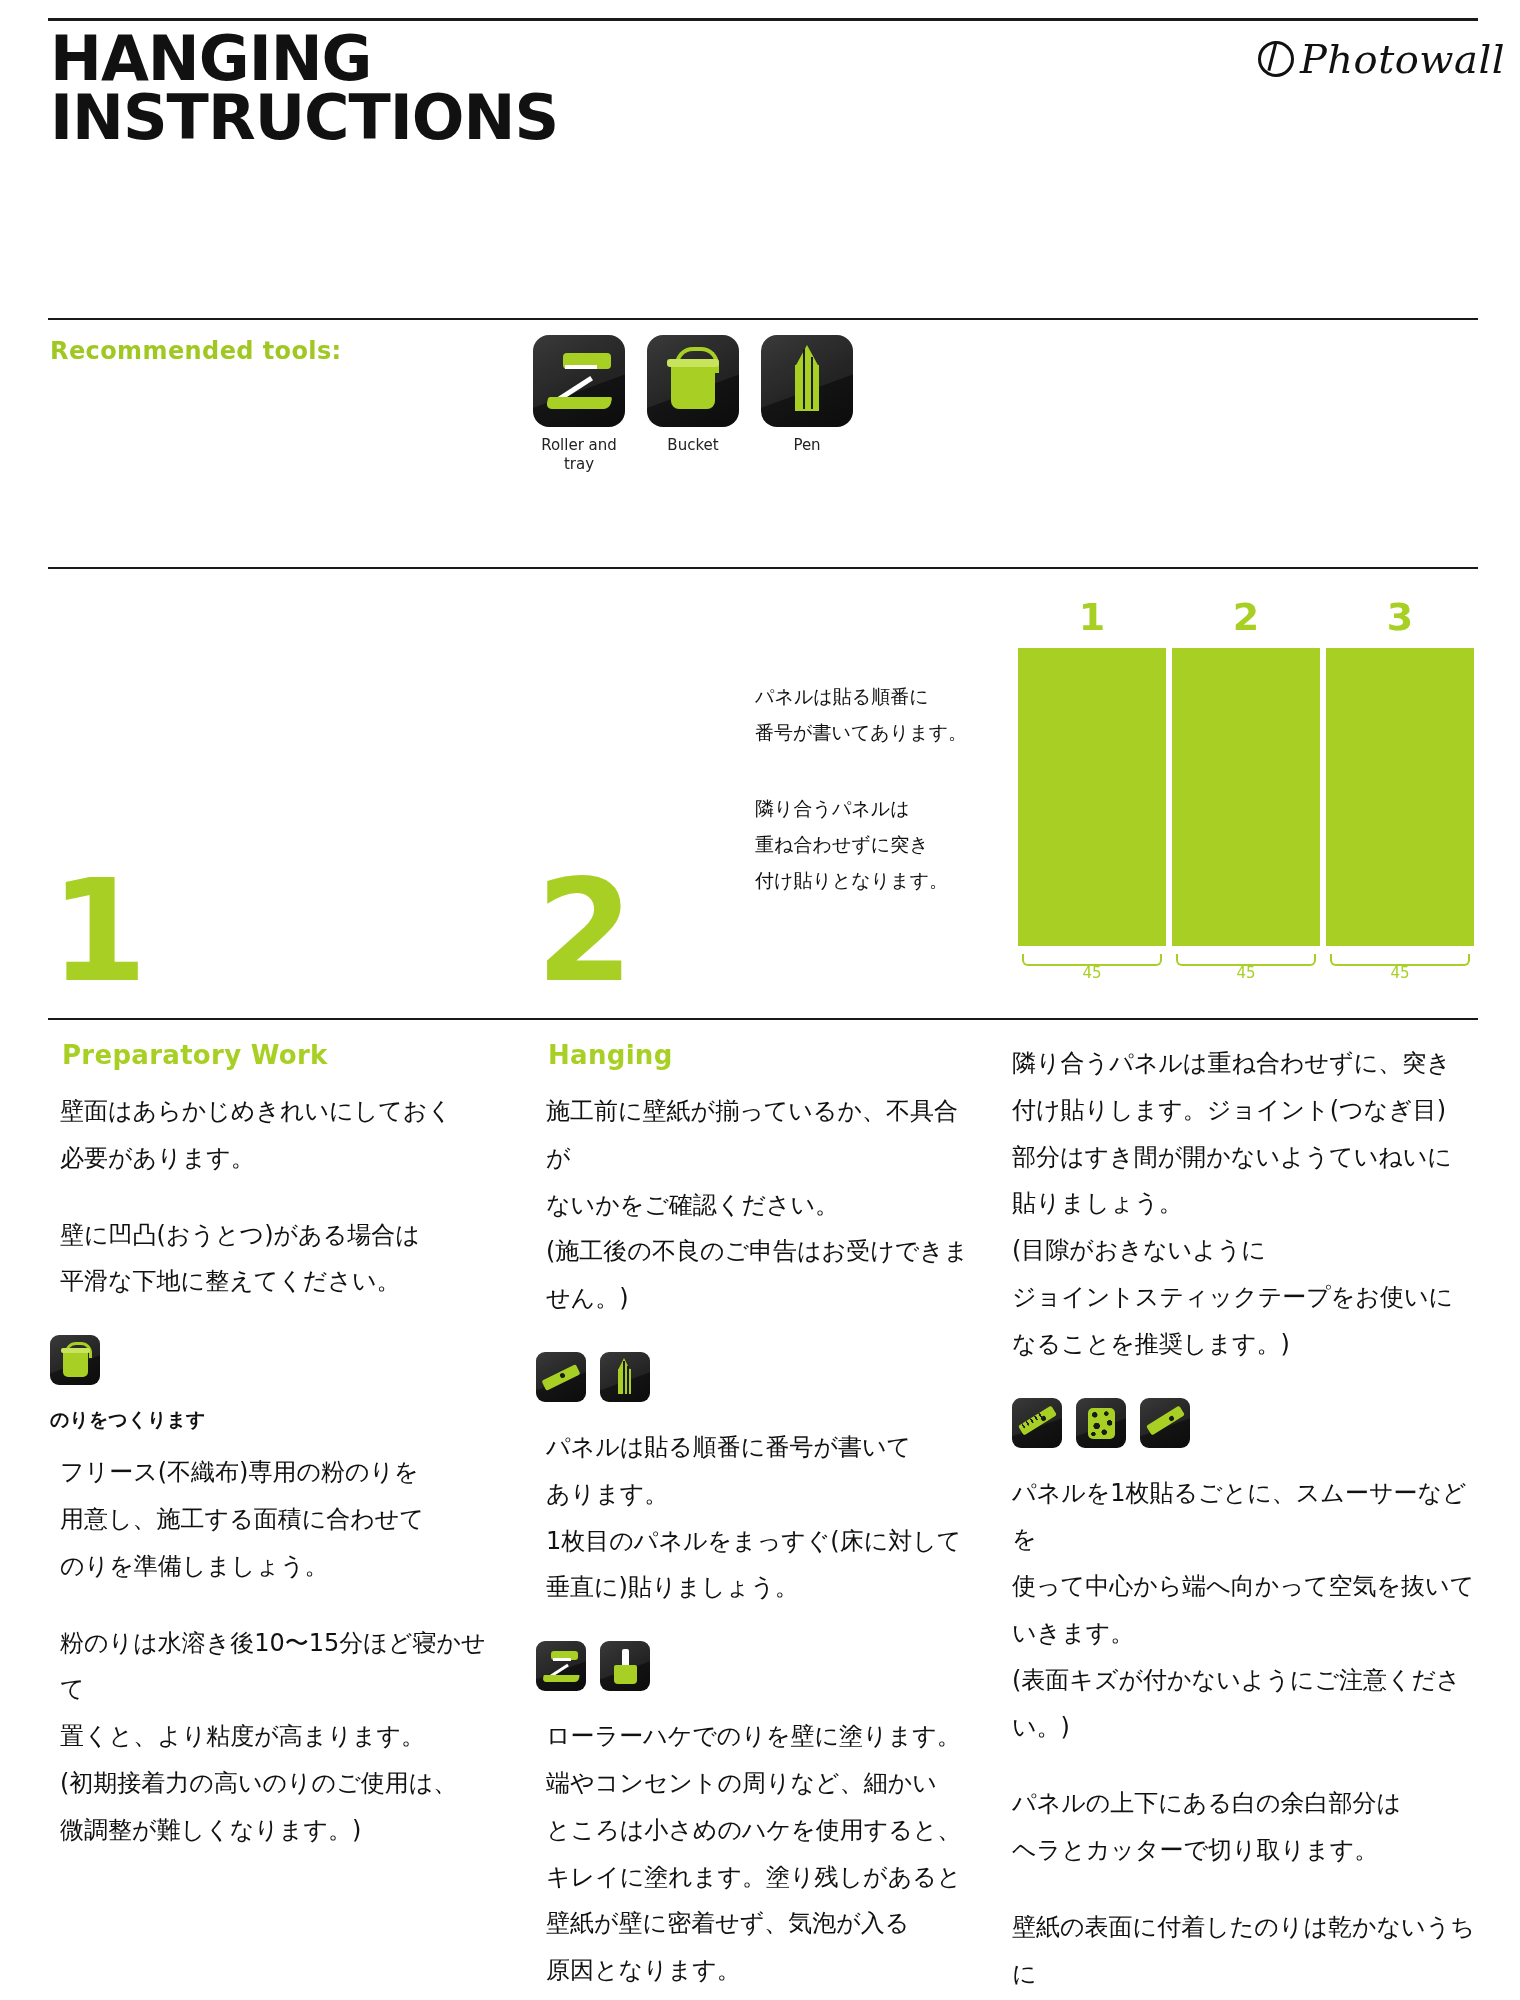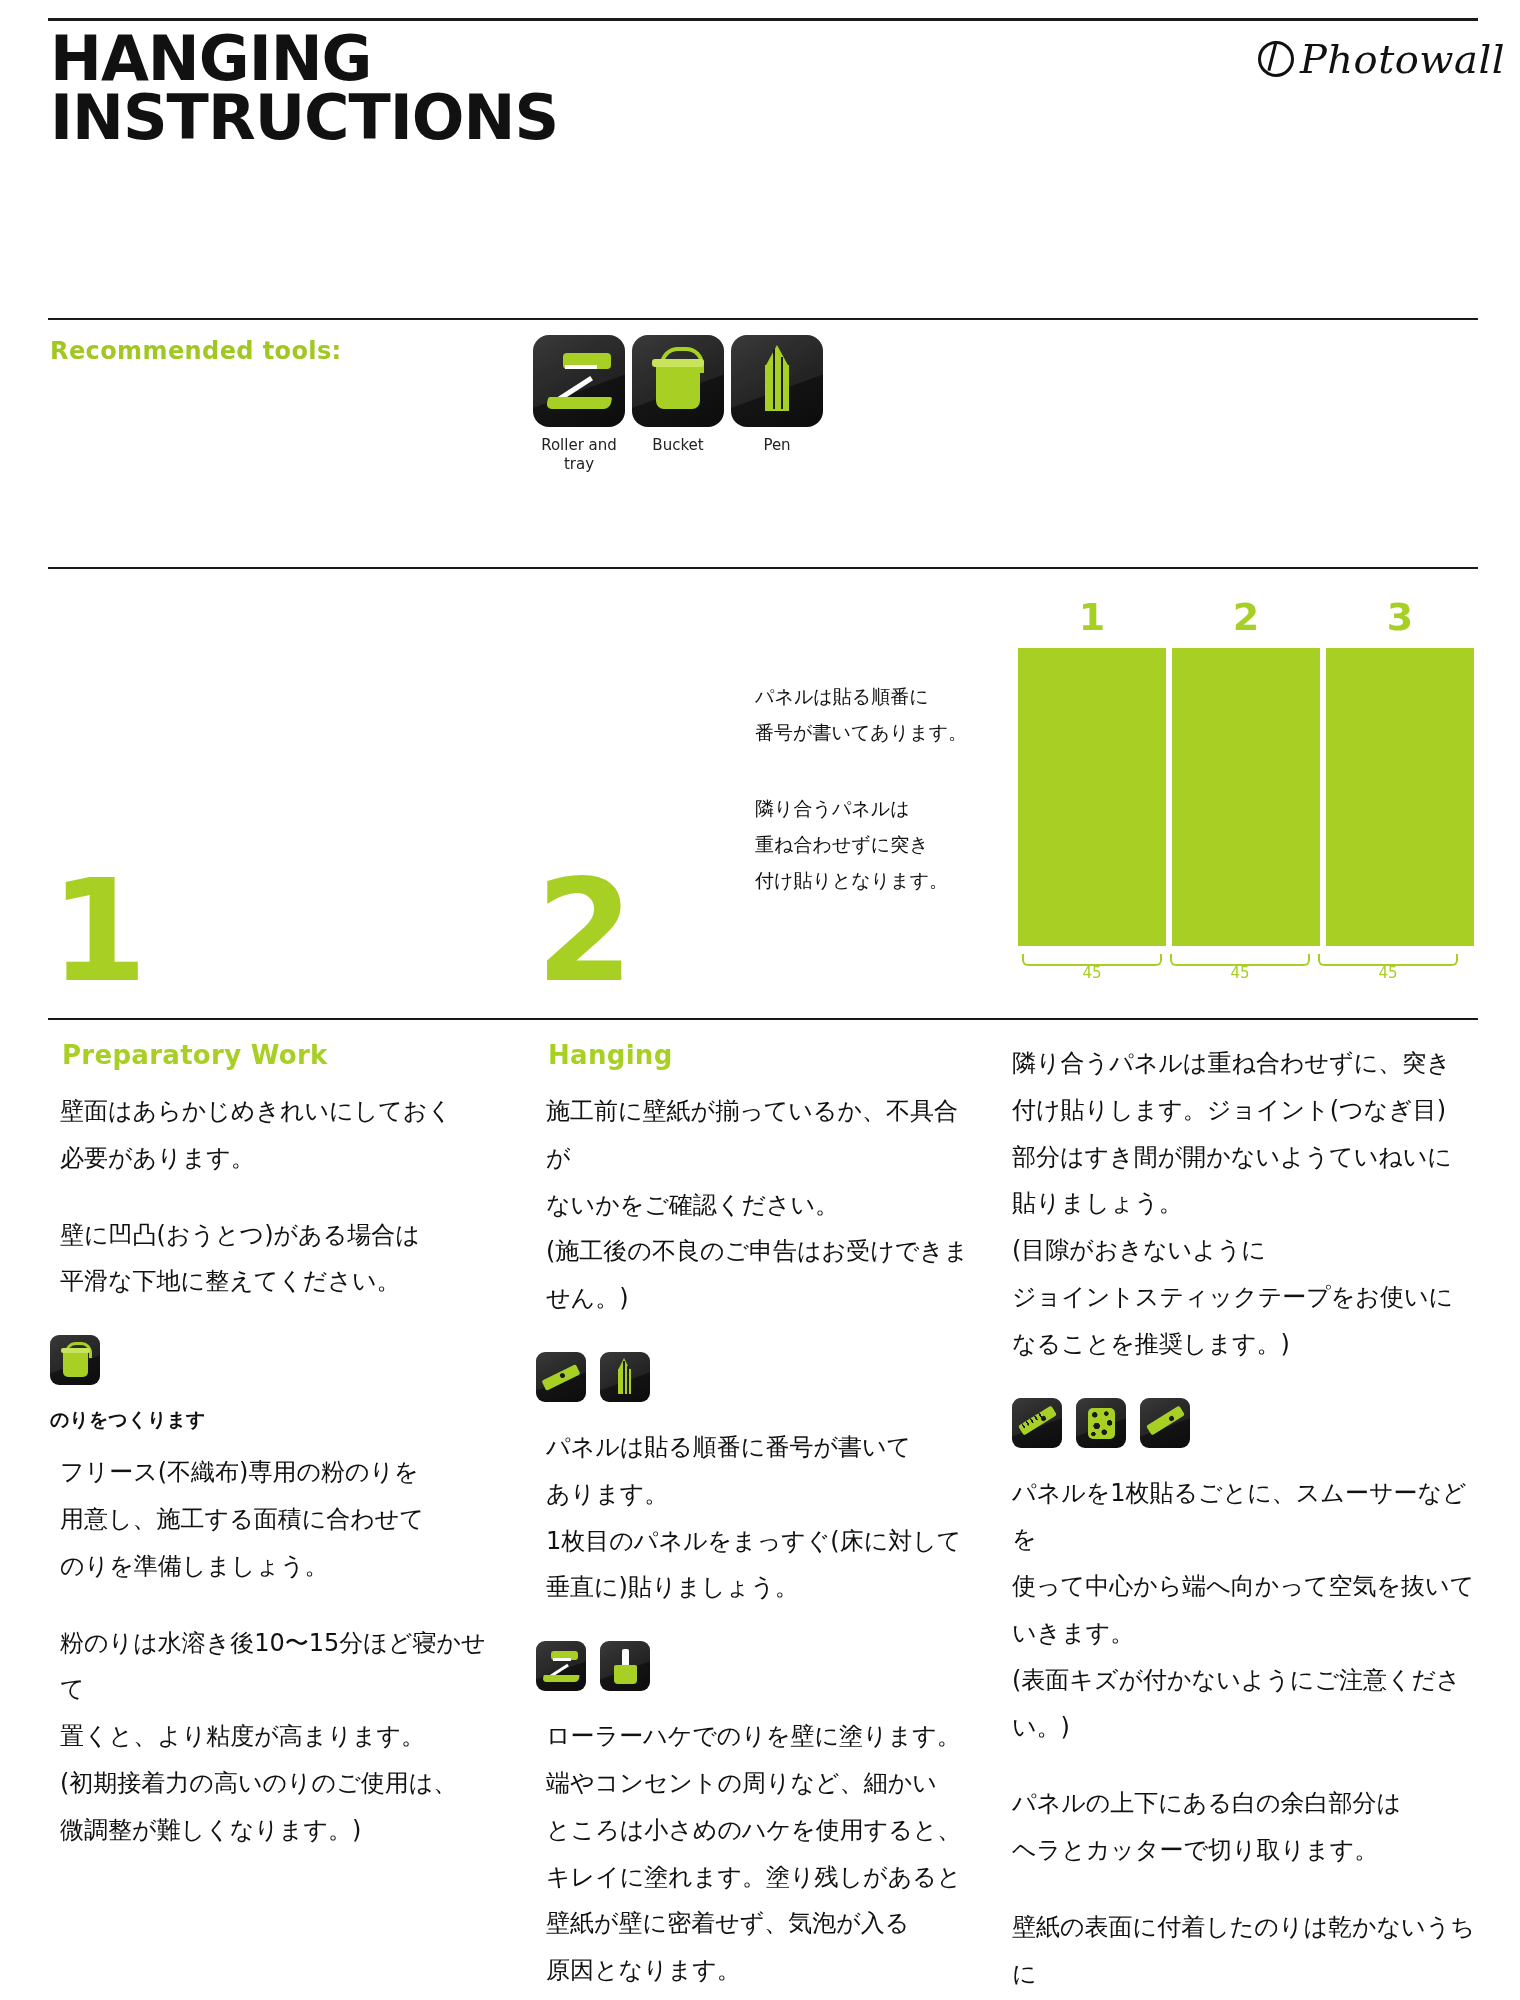--- a/index.html
+++ b/index.html
@@ -110,21 +110,21 @@
     left: 50px; top: 337px;
     font-size: 24px;
     font-weight: bold;
     color: #a0c722;
     letter-spacing: 0.4px;
   }
   .tools-row {
     position: absolute;
     left: 533px; top: 335px;
     display: flex;
-    gap: 7px;
+    gap: 22px;
   }
   .tool {
     width: 92px;
     text-align: center;
   }
   .tool-icon {
     width: 92px; height: 92px;
     border-radius: 16px;
     background: linear-gradient(150deg, #2b2b2b 0%, #141414 55%, #0c0c0c 100%);
     position: relative;
@@ -287,21 +287,21 @@
     width: 148px;
     text-align: center;
     font-size: 38px;
     font-weight: bold;
     color: #a8d024;
   }
   .panel-braces {
     position: absolute;
     left: 1018px; top: 948px;
     display: flex;
-    gap: 0;
+    gap: 6px;
   }
   .brace {
     width: 148px;
     position: relative;
     height: 34px;
   }
   .brace .bline {
     position: absolute;
     left: 4px; right: 4px; top: 6px;
     height: 10px;

